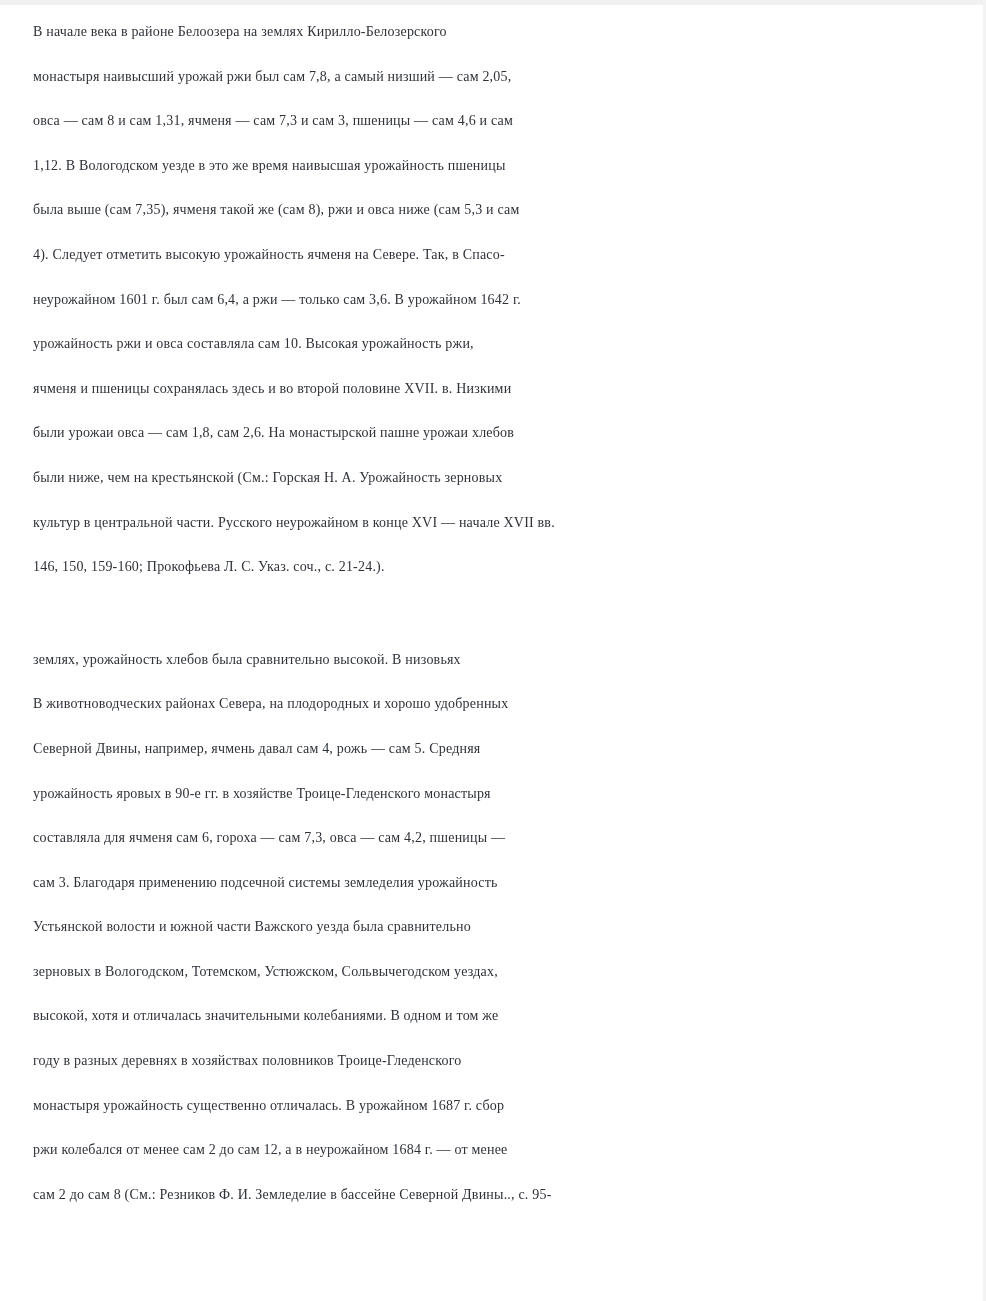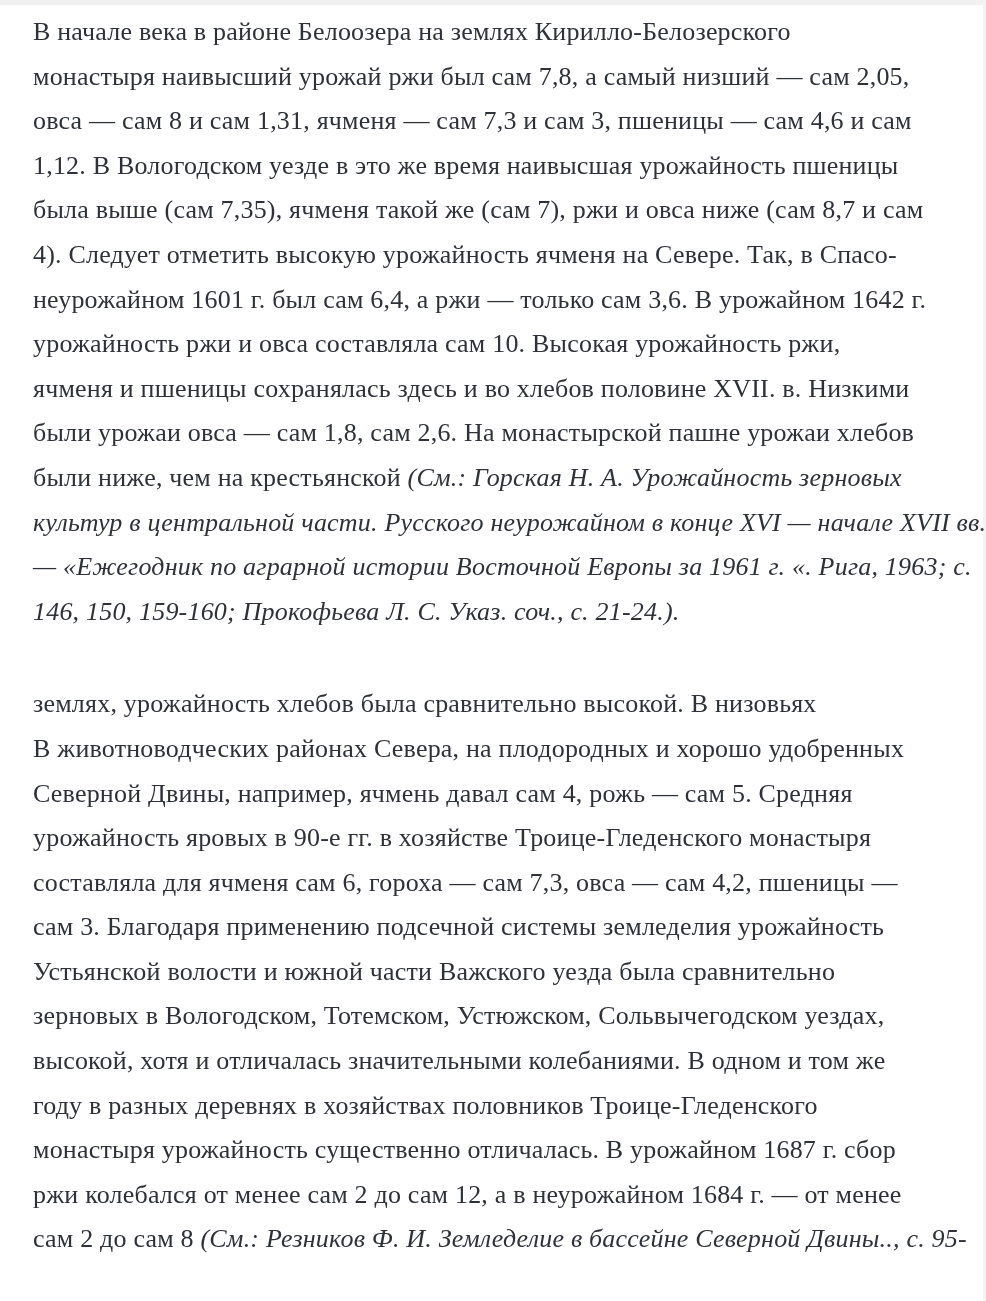--- a/index.html
+++ b/index.html
@@ -37,52 +37,50 @@
     margin: 0 0 48px 0;
     padding: 0;
   }
   .para:last-child {
     margin-bottom: 0;
   }
   .line {
     display: block;
     height: 44.6px;
     line-height: 44.6px;
-    font-size: 26px;
+    font-size: 14px;
     white-space: nowrap;
     letter-spacing: 0.2px;
   }
   .seg-italic {
-    font-style: italic;
   }
   .seg-normal {
     font-style: normal;
   }
 </style>
 </head>
 <body>
 
 <div class="top-strip"></div>
 <div class="right-strip"></div>
 
 <main class="content" id="doc">
     <p class="para">
       <span class="line"><span class="seg-normal">В начале века в районе Белоозера на землях Кирилло-Белозерского</span></span>
       <span class="line"><span class="seg-normal">монастыря наивысший урожай ржи был сам 7,8, а самый низший — сам 2,05,</span></span>
       <span class="line"><span class="seg-normal">овса — сам 8 и сам 1,31, ячменя — сам 7,3 и сам 3, пшеницы — сам 4,6 и сам</span></span>
       <span class="line"><span class="seg-normal">1,12. В Вологодском уезде в это же время наивысшая урожайность пшеницы</span></span>
-      <span class="line"><span class="seg-normal">была выше (сам 7,35), ячменя такой же (сам 7), ржи и овса ниже (сам 8,7 и сам</span></span>
+      <span class="line"><span class="seg-normal">была выше (сам 7,35), ячменя такой же (сам 8), ржи и овса ниже (сам 5,3 и сам</span></span>
       <span class="line"><span class="seg-normal">4). Следует отметить высокую урожайность ячменя на Севере. Так, в Спасо-</span></span>
       <span class="line"><span class="seg-normal">неурожайном 1601 г. был сам 6,4, а ржи — только сам 3,6. В урожайном 1642 г.</span></span>
       <span class="line"><span class="seg-normal">урожайность ржи и овса составляла сам 10. Высокая урожайность ржи,</span></span>
-      <span class="line"><span class="seg-normal">ячменя и пшеницы сохранялась здесь и во хлебов половине XVII. в. Низкими</span></span>
+      <span class="line"><span class="seg-normal">ячменя и пшеницы сохранялась здесь и во второй половине XVII. в. Низкими</span></span>
       <span class="line"><span class="seg-normal">были урожаи овса — сам 1,8, сам 2,6. На монастырской пашне урожаи хлебов</span></span>
       <span class="line"><span class="seg-normal">были ниже, чем на крестьянской </span><span class="seg-italic">(См.: Горская Н. А. Урожайность зерновых</span></span>
       <span class="line"><span class="seg-italic">культур в центральной части. Русского неурожайном в конце XVI — начале XVII вв.</span></span>
-      <span class="line"><span class="seg-italic">— «Ежегодник по аграрной истории Восточной Европы за 1961 г. «. Рига, 1963; с.</span></span>
       <span class="line"><span class="seg-italic">146, 150, 159-160; Прокофьева Л. С. Указ. соч., с. 21-24.).</span></span>
     </p>
     <p class="para">
       <span class="line"><span class="seg-normal">землях, урожайность хлебов была сравнительно высокой. В низовьях</span></span>
       <span class="line"><span class="seg-normal">В животноводческих районах Севера, на плодородных и хорошо удобренных</span></span>
       <span class="line"><span class="seg-normal">Северной Двины, например, ячмень давал сам 4, рожь — сам 5. Средняя</span></span>
       <span class="line"><span class="seg-normal">урожайность яровых в 90-е гг. в хозяйстве Троице-Гледенского монастыря</span></span>
       <span class="line"><span class="seg-normal">составляла для ячменя сам 6, гороха — сам 7,3, овса — сам 4,2, пшеницы —</span></span>
       <span class="line"><span class="seg-normal">сам 3. Благодаря применению подсечной системы земледелия урожайность</span></span>
       <span class="line"><span class="seg-normal">Устьянской волости и южной части Важского уезда была сравнительно</span></span>

